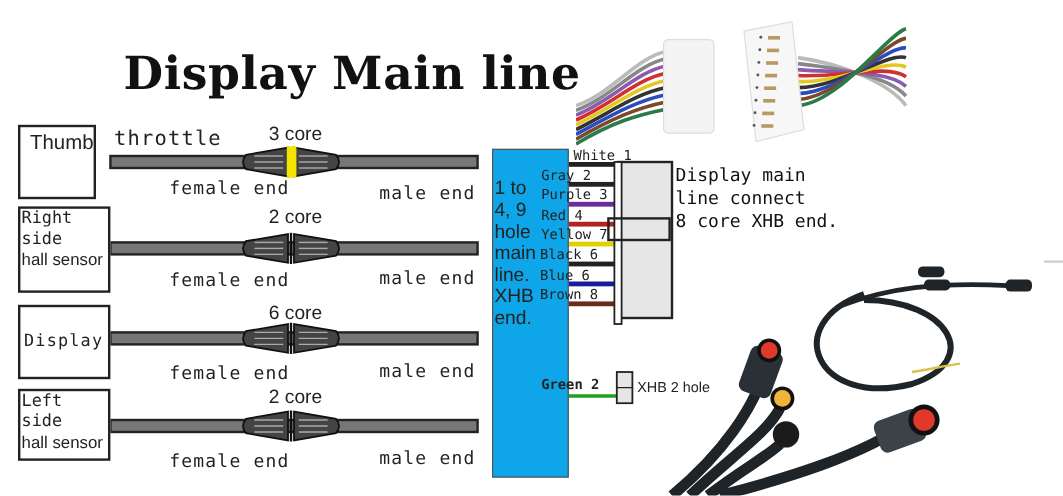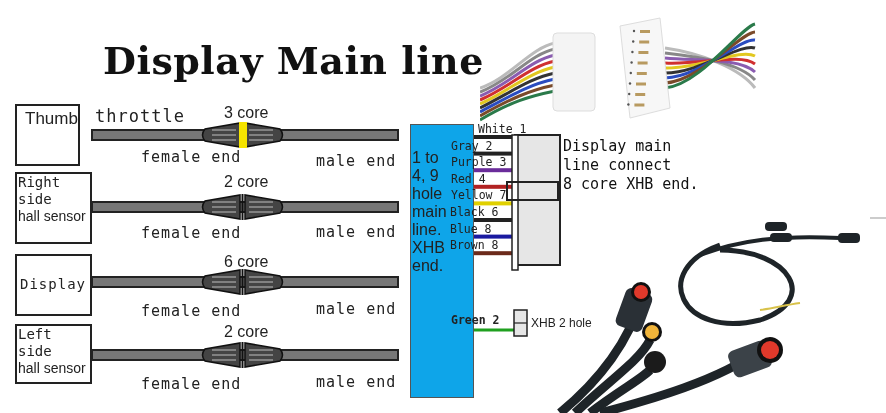--- a/index.html
+++ b/index.html
@@ -213,21 +213,21 @@
     </div>
 </div>
 
 <div id="wirelabels">
     <div class="abs wirelbl" style="left: 478px; top: 122px;">White 1</div>
     <div class="abs wirelbl" style="left: 451px; top: 138.6px;">Gray 2</div>
     <div class="abs wirelbl" style="left: 451px; top: 155.2px;">Purple 3</div>
     <div class="abs wirelbl" style="left: 451px; top: 171.8px;">Red 4</div>
     <div class="abs wirelbl" style="left: 451px; top: 188.4px;">Yellow 7</div>
     <div class="abs wirelbl" style="left: 450px; top: 205px;">Black 6</div>
-    <div class="abs wirelbl" style="left: 450px; top: 221.6px;">Blue 8</div>
+    <div class="abs wirelbl" style="left: 450px; top: 221.6px;">Blue 6</div>
     <div class="abs wirelbl" style="left: 450px; top: 238.2px;">Brown 8</div>
   </div>
 <div class="abs wirelbl" style="left:451px;top:313px;font-weight:bold">Green 2</div>
 <div class="abs xhb2" style="left:531px;top:316px">XHB 2 hole</div>
 
 <div class="abs desc" style="left:563px;top:137px">
   <div>Display main</div>
   <div>line connect</div>
   <div>8 core XHB end.</div>
 </div>

